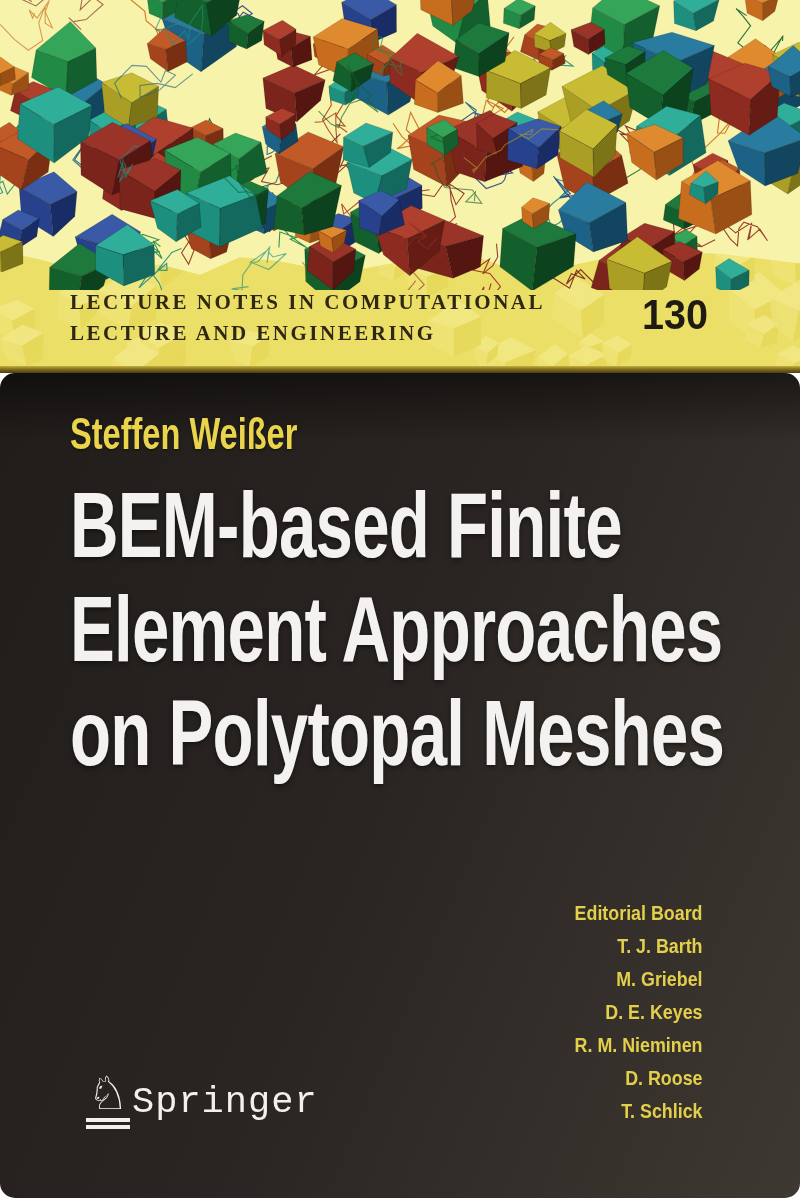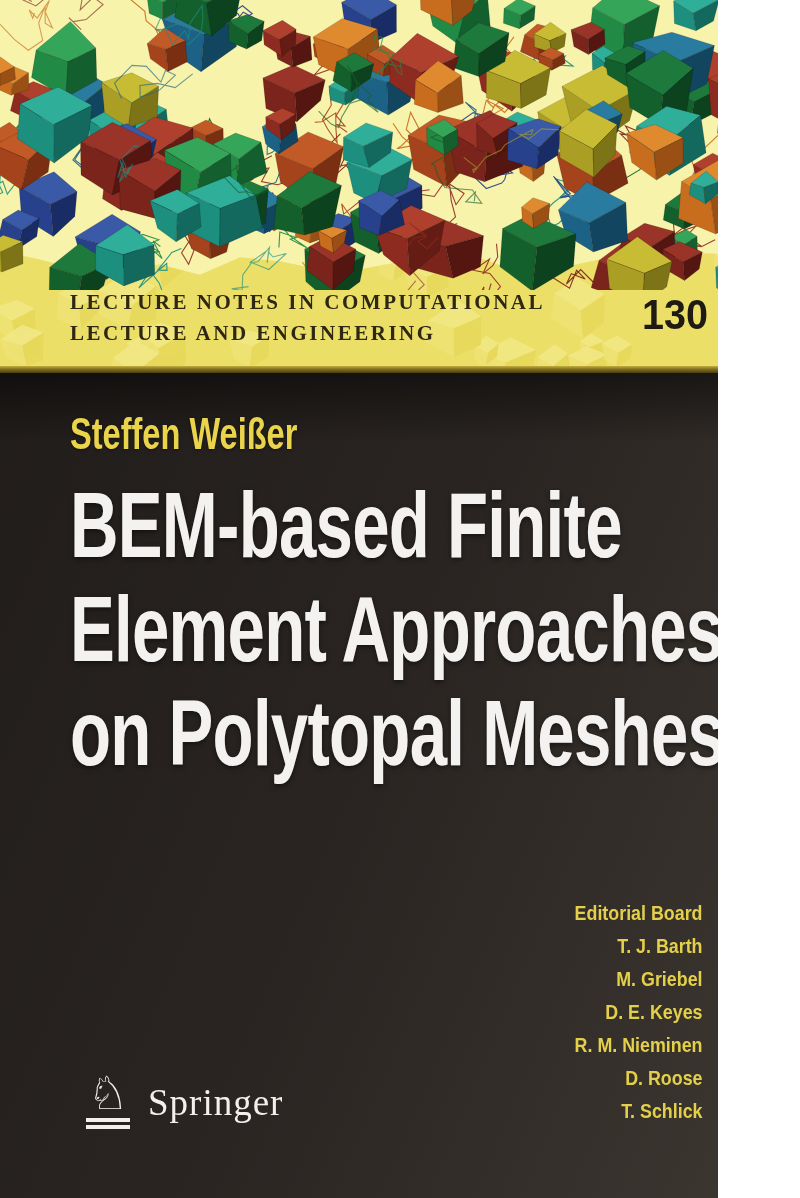--- a/index.html
+++ b/index.html
@@ -1,17 +1,17 @@
 <!DOCTYPE html>
 <html style="--band_yellow: #ecdf68; --pale_yellow: #f8f3ab; --series_text: #2e2713; --volume_text: #1f1a12; --author_text: #e9d44c; --title_text: #f4f2f0; --board_text: #e4cf4a; --publisher_text: #f2efec; --dark_bg_left: #211d1b; --dark_bg_right: #3d3831; --band_edge_gold: #83701f;"><head>
 <meta charset="utf-8">
 <style>
   html,body{margin:0;padding:0;background:#ffffff;}
   .cover{
-    position:relative;width:718px;height:1198px;overflow:hidden;
+    position:relative;width:800px;height:1198px;overflow:hidden;
     font-family:"Liberation Sans",sans-serif;
     -webkit-font-smoothing:antialiased;
   }
   
   .illu{position:absolute;top:0;left:0;width:800px;height:372px;display:block;}
   .series{
     position:absolute;left:70px;top:287px;
     font-family:"Liberation Serif",serif;font-weight:bold;
     font-size:21px;line-height:31px;letter-spacing:2.5px;
     color:var(--series_text,#2e2713);white-space:nowrap;
@@ -25,20 +25,21 @@
   .band-edge{
     position:absolute;left:0;top:366px;width:800px;height:7px;
     background:linear-gradient(180deg,#c3ae41 0%,#83701f 45%,#4a3e12 100%);
   }
   
   .dark{
     position:absolute;left:0;top:373px;width:800px;height:825px;
     background:
       linear-gradient(180deg,rgba(0,0,0,.48) 0px,rgba(0,0,0,0) 70px),
       linear-gradient(113deg,var(--dark_bg_left,#211d1b) 0%,#2a2522 48%,var(--dark_bg_right,#3d3831) 100%);
+    border-radius: 15px;
   }
   .author{
     position:absolute;left:70px;top:37px;
     font-weight:bold;font-size:44px;line-height:48px;
     color:var(--author_text,#e9d44c);white-space:nowrap;
     transform:scaleX(.74);transform-origin:left top;
     text-shadow:0 1px 3px rgba(0,0,0,.55);
   }
   .title{
     position:absolute;left:70px;top:100px;
@@ -55,22 +56,22 @@
   }
   
   .springer{position:absolute;left:84px;top:698px;display:flex;align-items:flex-start;}
   .horse{display:flex;flex-direction:column;align-items:center;width:48px;}
   .horse .glyph{
     font-family:"DejaVu Sans",sans-serif;font-size:46px;line-height:44px;
     color:var(--publisher_text,#f2efec);
   }
   .horse .bar{width:44px;height:4px;background:var(--publisher_text,#f2efec);margin-top:3px;}
   .wordmark{
-    font-family:Liberation Serif, serif;font-size:37px;line-height:37px;letter-spacing:1px;
-    color:var(--publisher_text,#f2efec);margin:13px 0 0 16px;
+    font-family:Liberation Mono, monospace;font-size:37px;line-height:37px;letter-spacing:1px;
+    color:var(--publisher_text,#f2efec);margin:13px 0 0 0;
   }
 </style>
 </head>
 <body>
 
 <div class="cover">
 
   <svg class="illu" id="illu" viewBox="0 0 800 372">
       <rect x="0" y="0" width="800" height="372" fill="#ecdf68"></rect>
       <g opacity="0.55">

